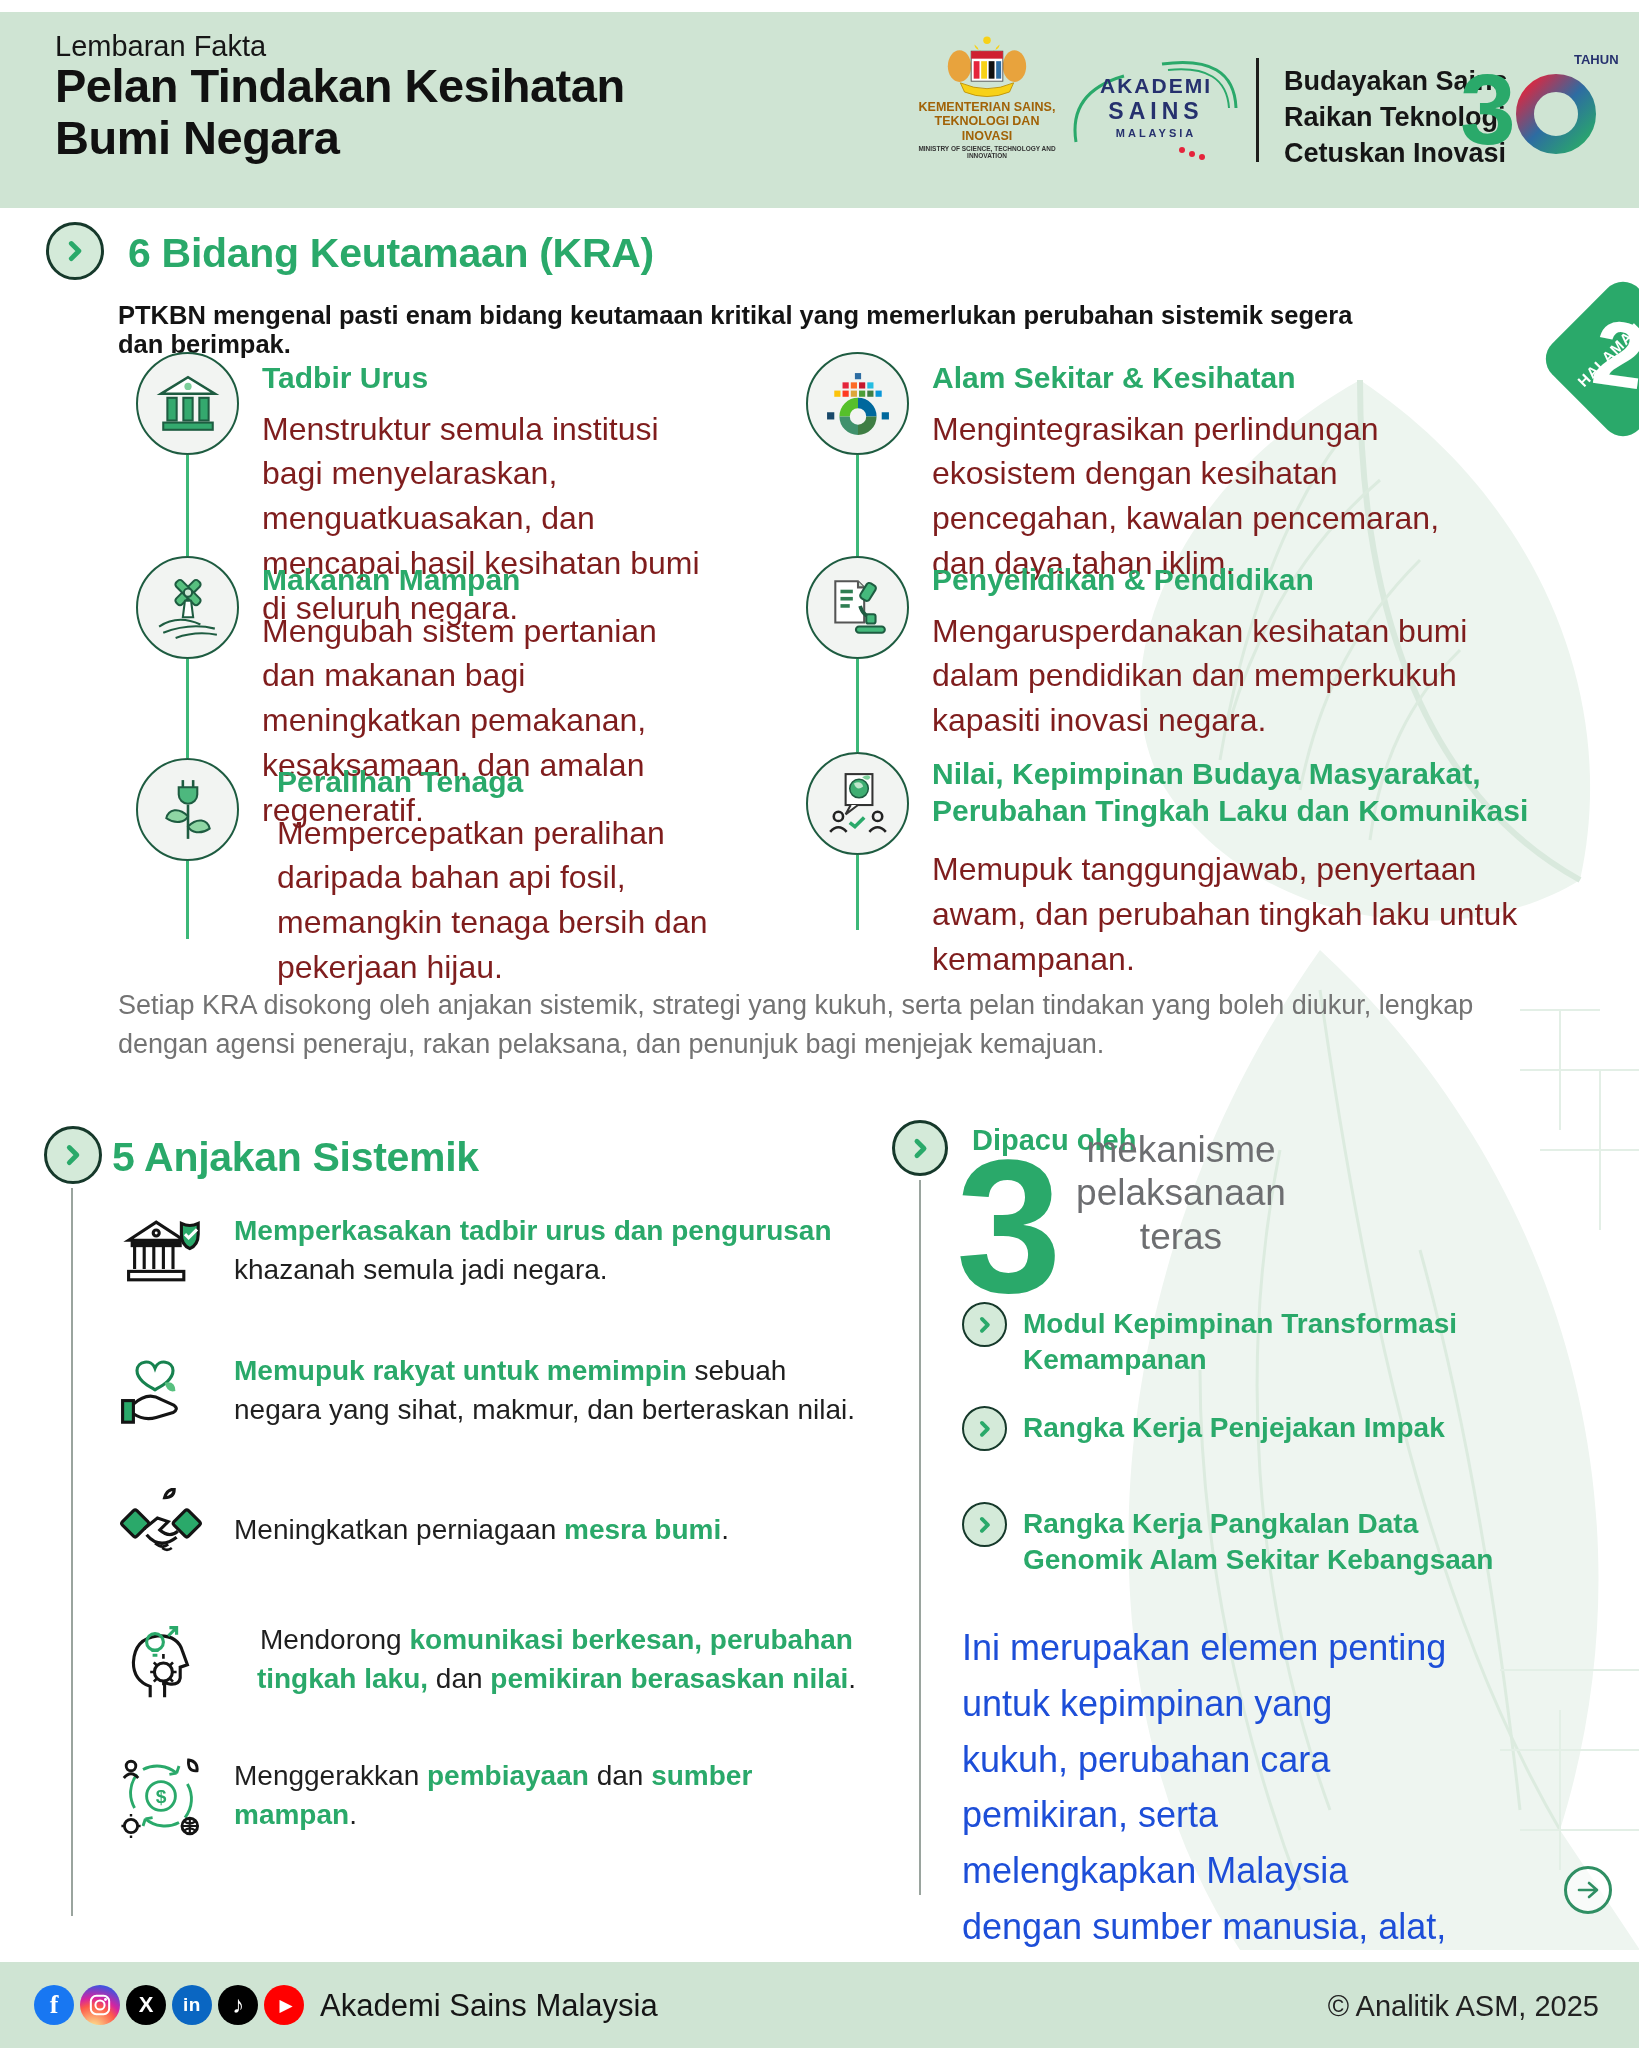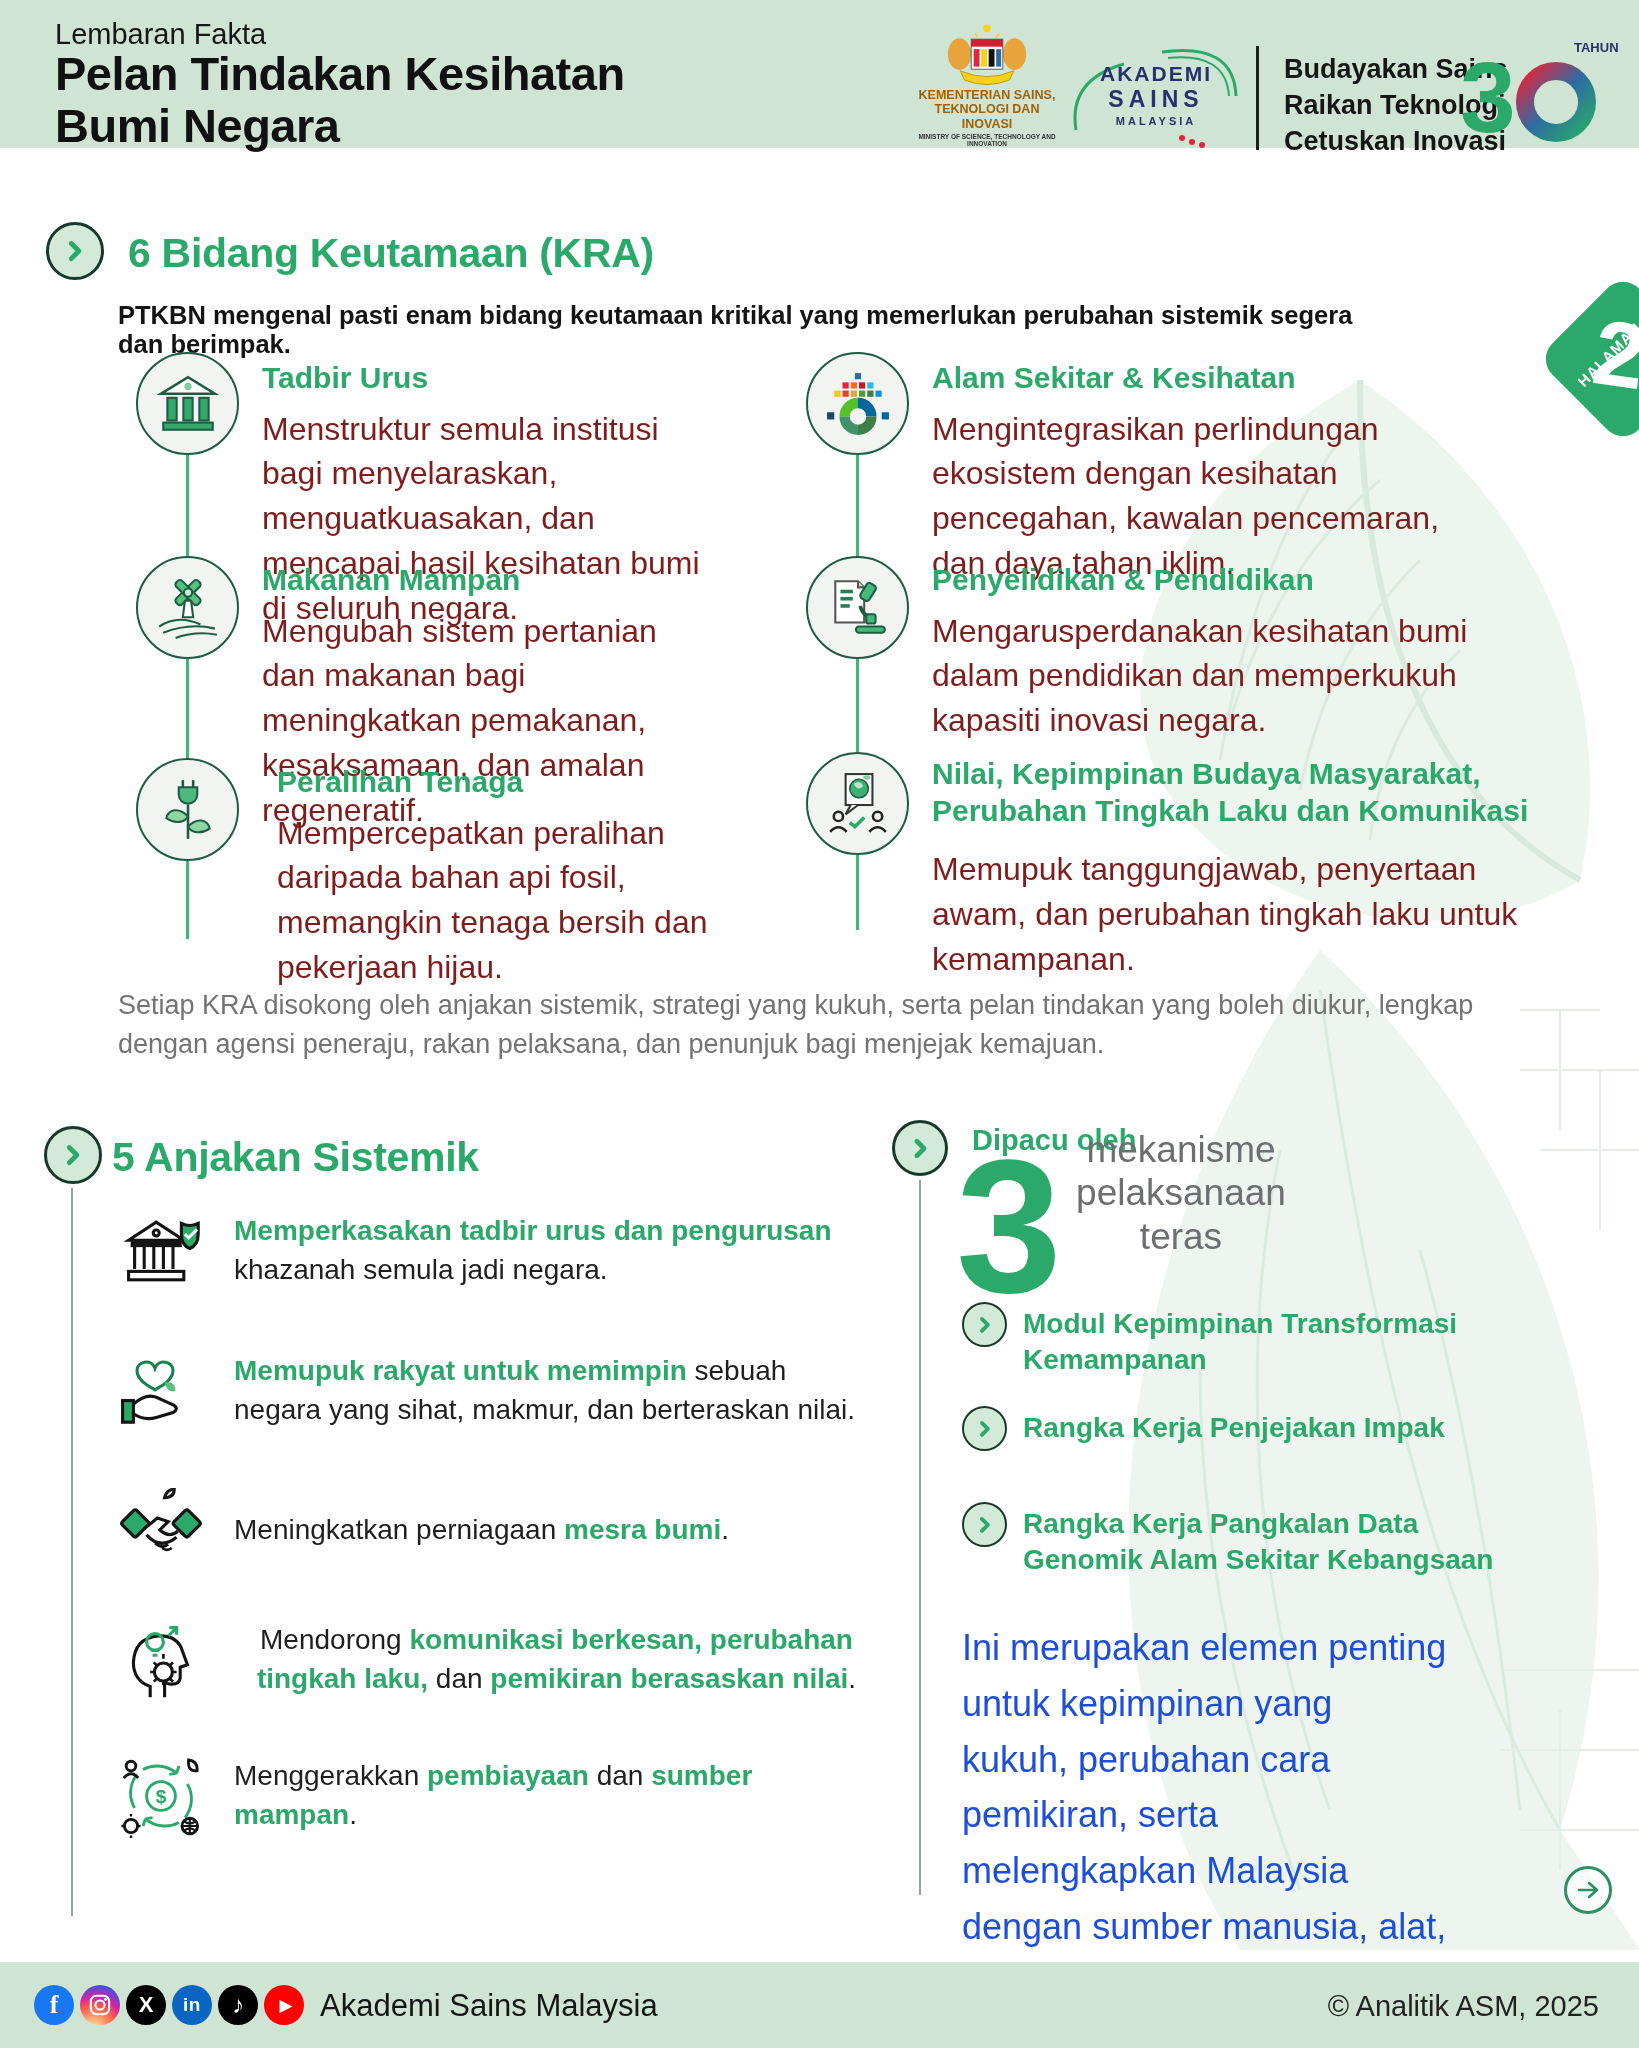--- a/index.html
+++ b/index.html
@@ -10,21 +10,21 @@
   html,body{background:#ffffff;}
   body{font-family:"Liberation Sans","DejaVu Sans",sans-serif;color:var(--ink);}
   .page{position:relative;width:1639px;height:2048px;background:#fff;overflow:hidden;}
 
   
   .bg-decor{position:absolute;inset:0;pointer-events:none;}
   .bg-decor svg{position:absolute;}
 
   
   .band{position:absolute;left:0;width:1639px;background:var(--band);}
-  .header{top:0;height:148px;}
+  .header{top:12px;height:196px;}
   .eyebrow{position:absolute;left:55px;top:18px;font-size:29px;font-weight:500;color:#161616;}
   .h1{position:absolute;left:55px;top:48px;font-size:47px;font-weight:800;line-height:1.1;letter-spacing:-.5px;color:#111;}
   .jata{position:absolute;left:912px;top:22px;width:150px;text-align:center;}
   .jata svg{width:100px;height:66px;display:block;margin:0 auto;}
   .jata .cap1{font-size:12.5px;font-weight:800;line-height:1.15;color:#a16207;}
   .jata .cap2{font-size:6.5px;font-weight:700;color:#333;margin-top:2px;}
   .asm-logo{position:absolute;left:1066px;top:34px;width:180px;height:130px;}
   .asm-logo .swoosh{position:absolute;left:0;top:0;width:180px;height:130px;}
   .asm-text{position:absolute;left:0;top:28px;width:180px;text-align:center;color:#26316e;}
   .asm-text .l1{font-size:21px;font-weight:700;letter-spacing:2px;}

